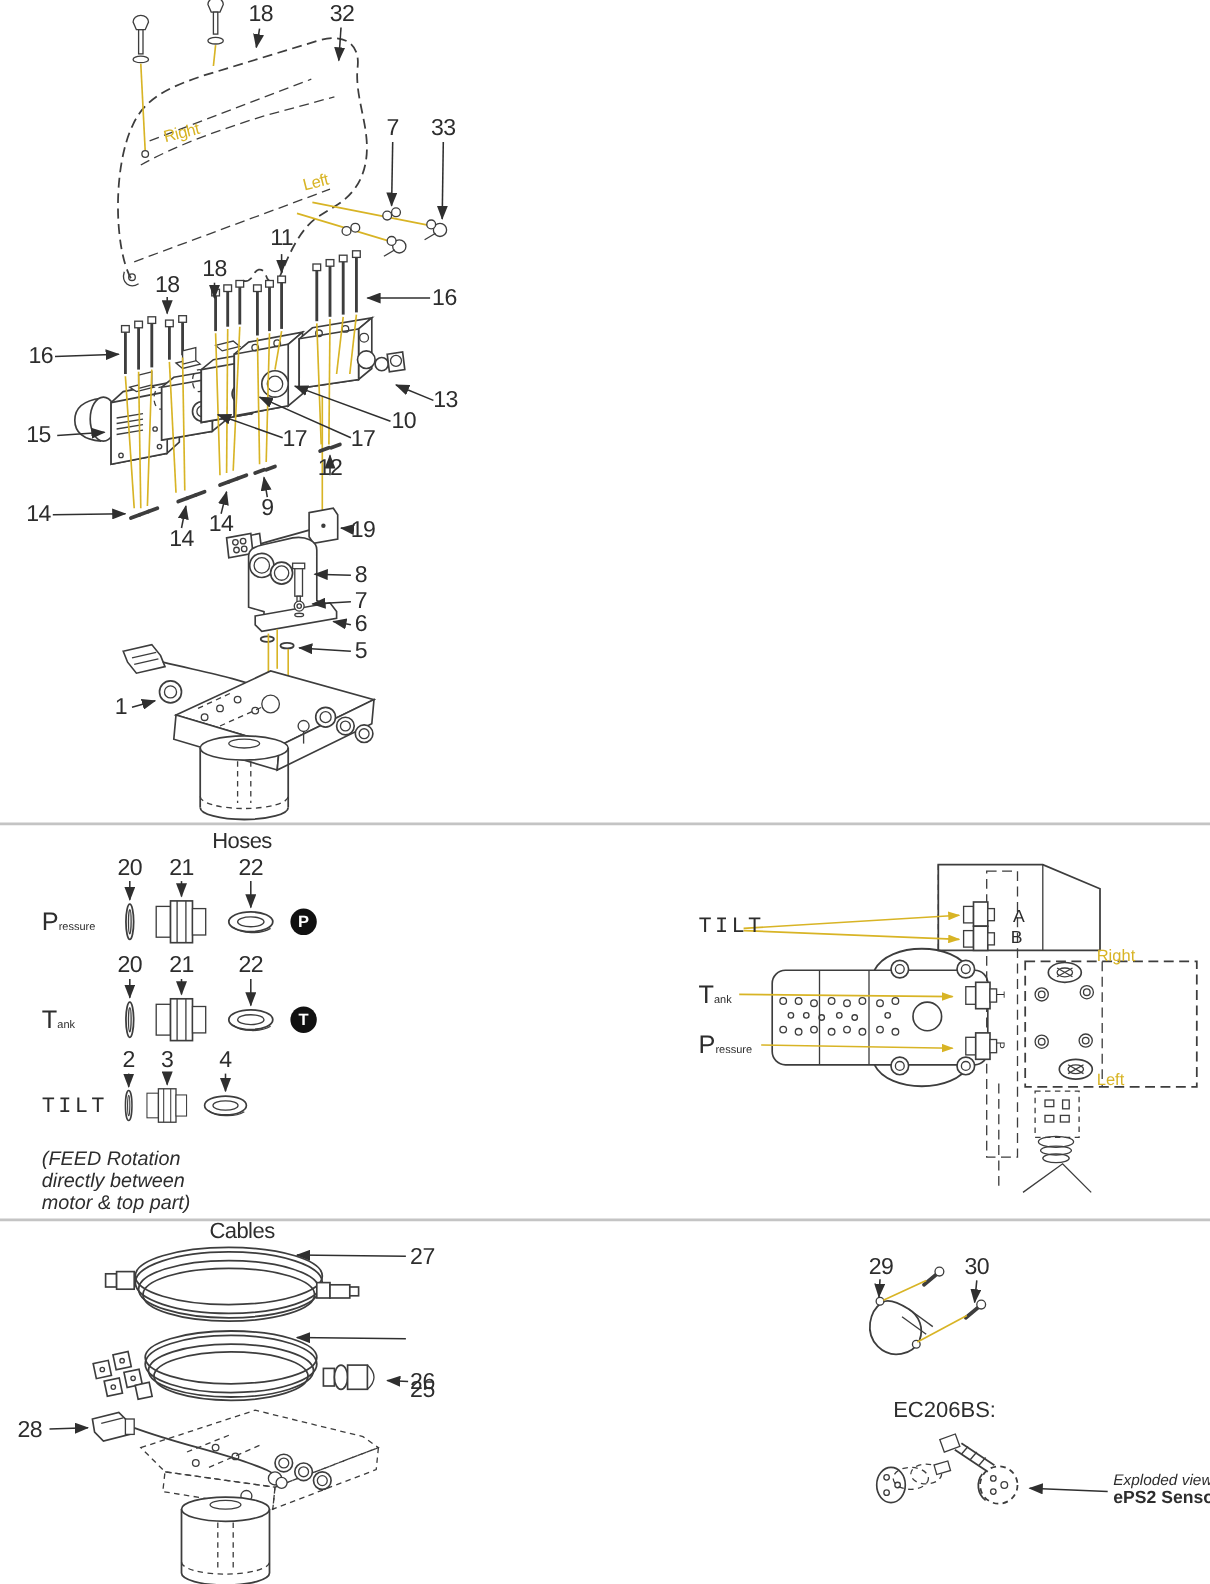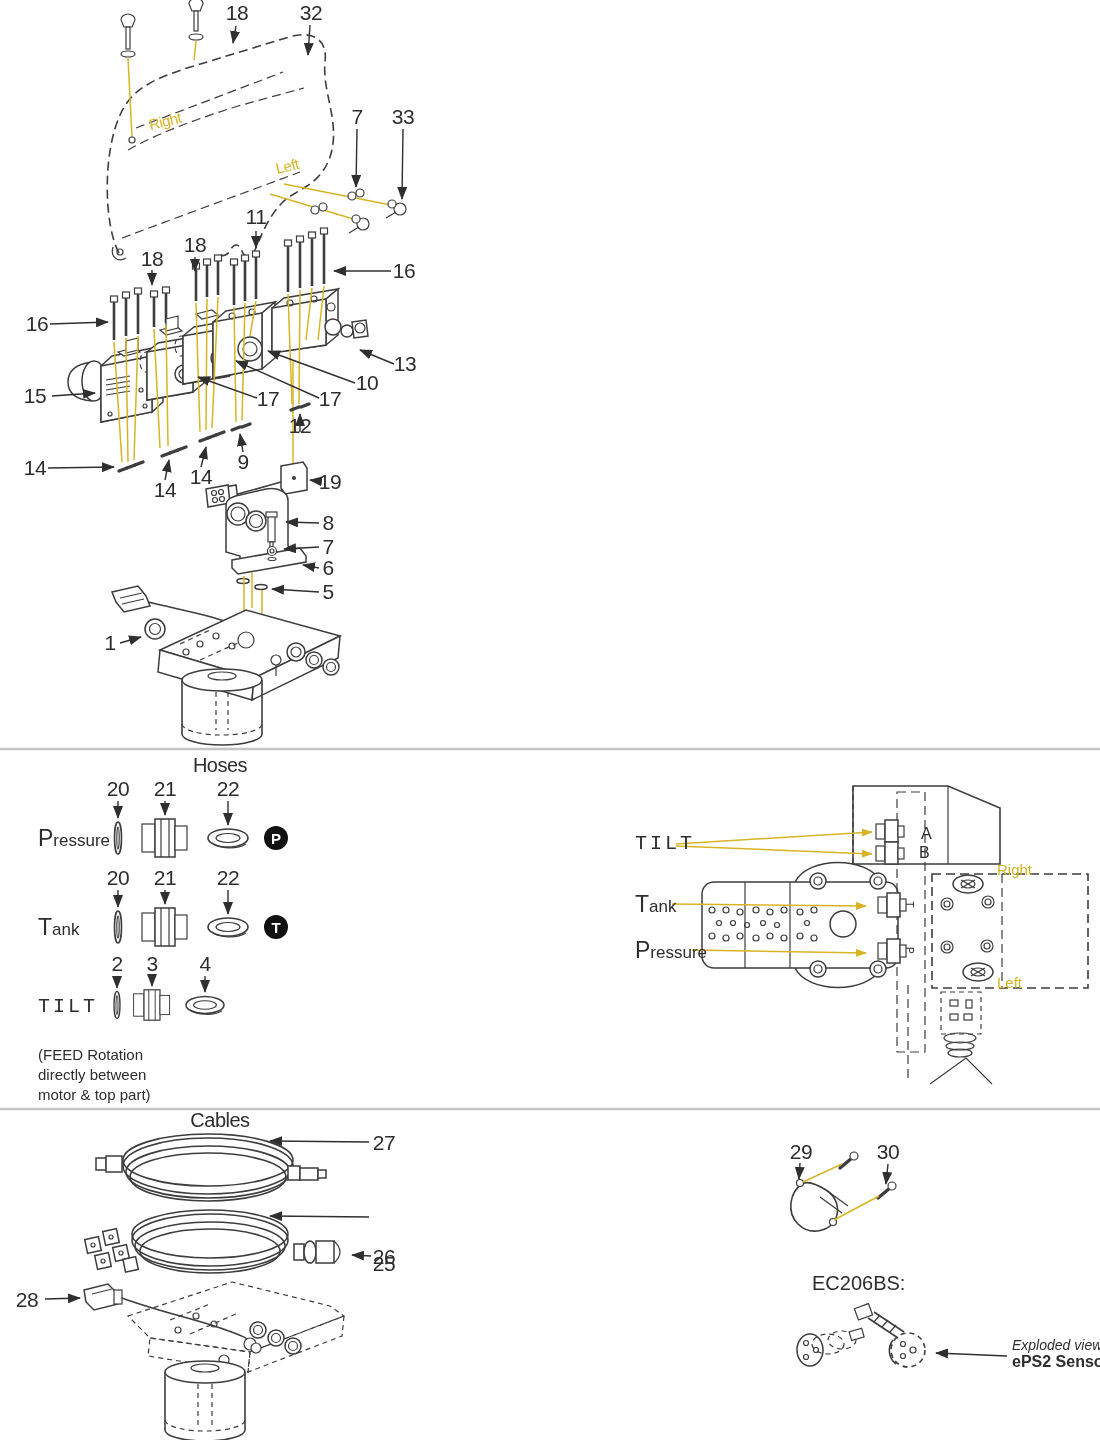--- a/index.html
+++ b/index.html
@@ -19,23 +19,23 @@
   .bolt rect{fill:#ffffff;stroke:#3d3d3d;stroke-width:1.2;}
   .bolt line{stroke:#3d3d3d;stroke-width:2.6;}
   .scr{stroke:#3d3d3d;stroke-width:3.4;stroke-linecap:round;}
   
   .pn,.la{position:absolute;white-space:nowrap;}
   .pn{transform:translate(-50%,-50%);font-size:21px;letter-spacing:-0.5px;}
   .la{transform:translate(0,-50%);}
   .ttl{font-size:20px;}
   .yel{color:#d8b425;font-size:15px;}
   .big{font-size:23px;}
-  .sm{font-size:17px;}
+  .sm{font-size:10px;}
   .tilt{font-size:20px;letter-spacing:3px;font-family:Liberation Mono, monospace;}
-  .note{font-size:15px;}
+  .note{font-size:18px;font-style:italic;}
   .ab{font-size:16px;}
   .mark{font-size:10px;transform:translate(-50%,-50%) rotate(90deg);}
   .badge{position:absolute;transform:translate(-50%,-50%);width:24px;height:24px;
          border-radius:50%;background:#111111;color:#ffffff;font-size:15px;font-weight:bold;
          display:flex;align-items:center;justify-content:center;}
   .ec{font-size:20px;}
   .cit{font-size:14px;font-style:italic;}
   .cbold{font-size:16px;font-weight:bold;}
 </style>
 </head>

